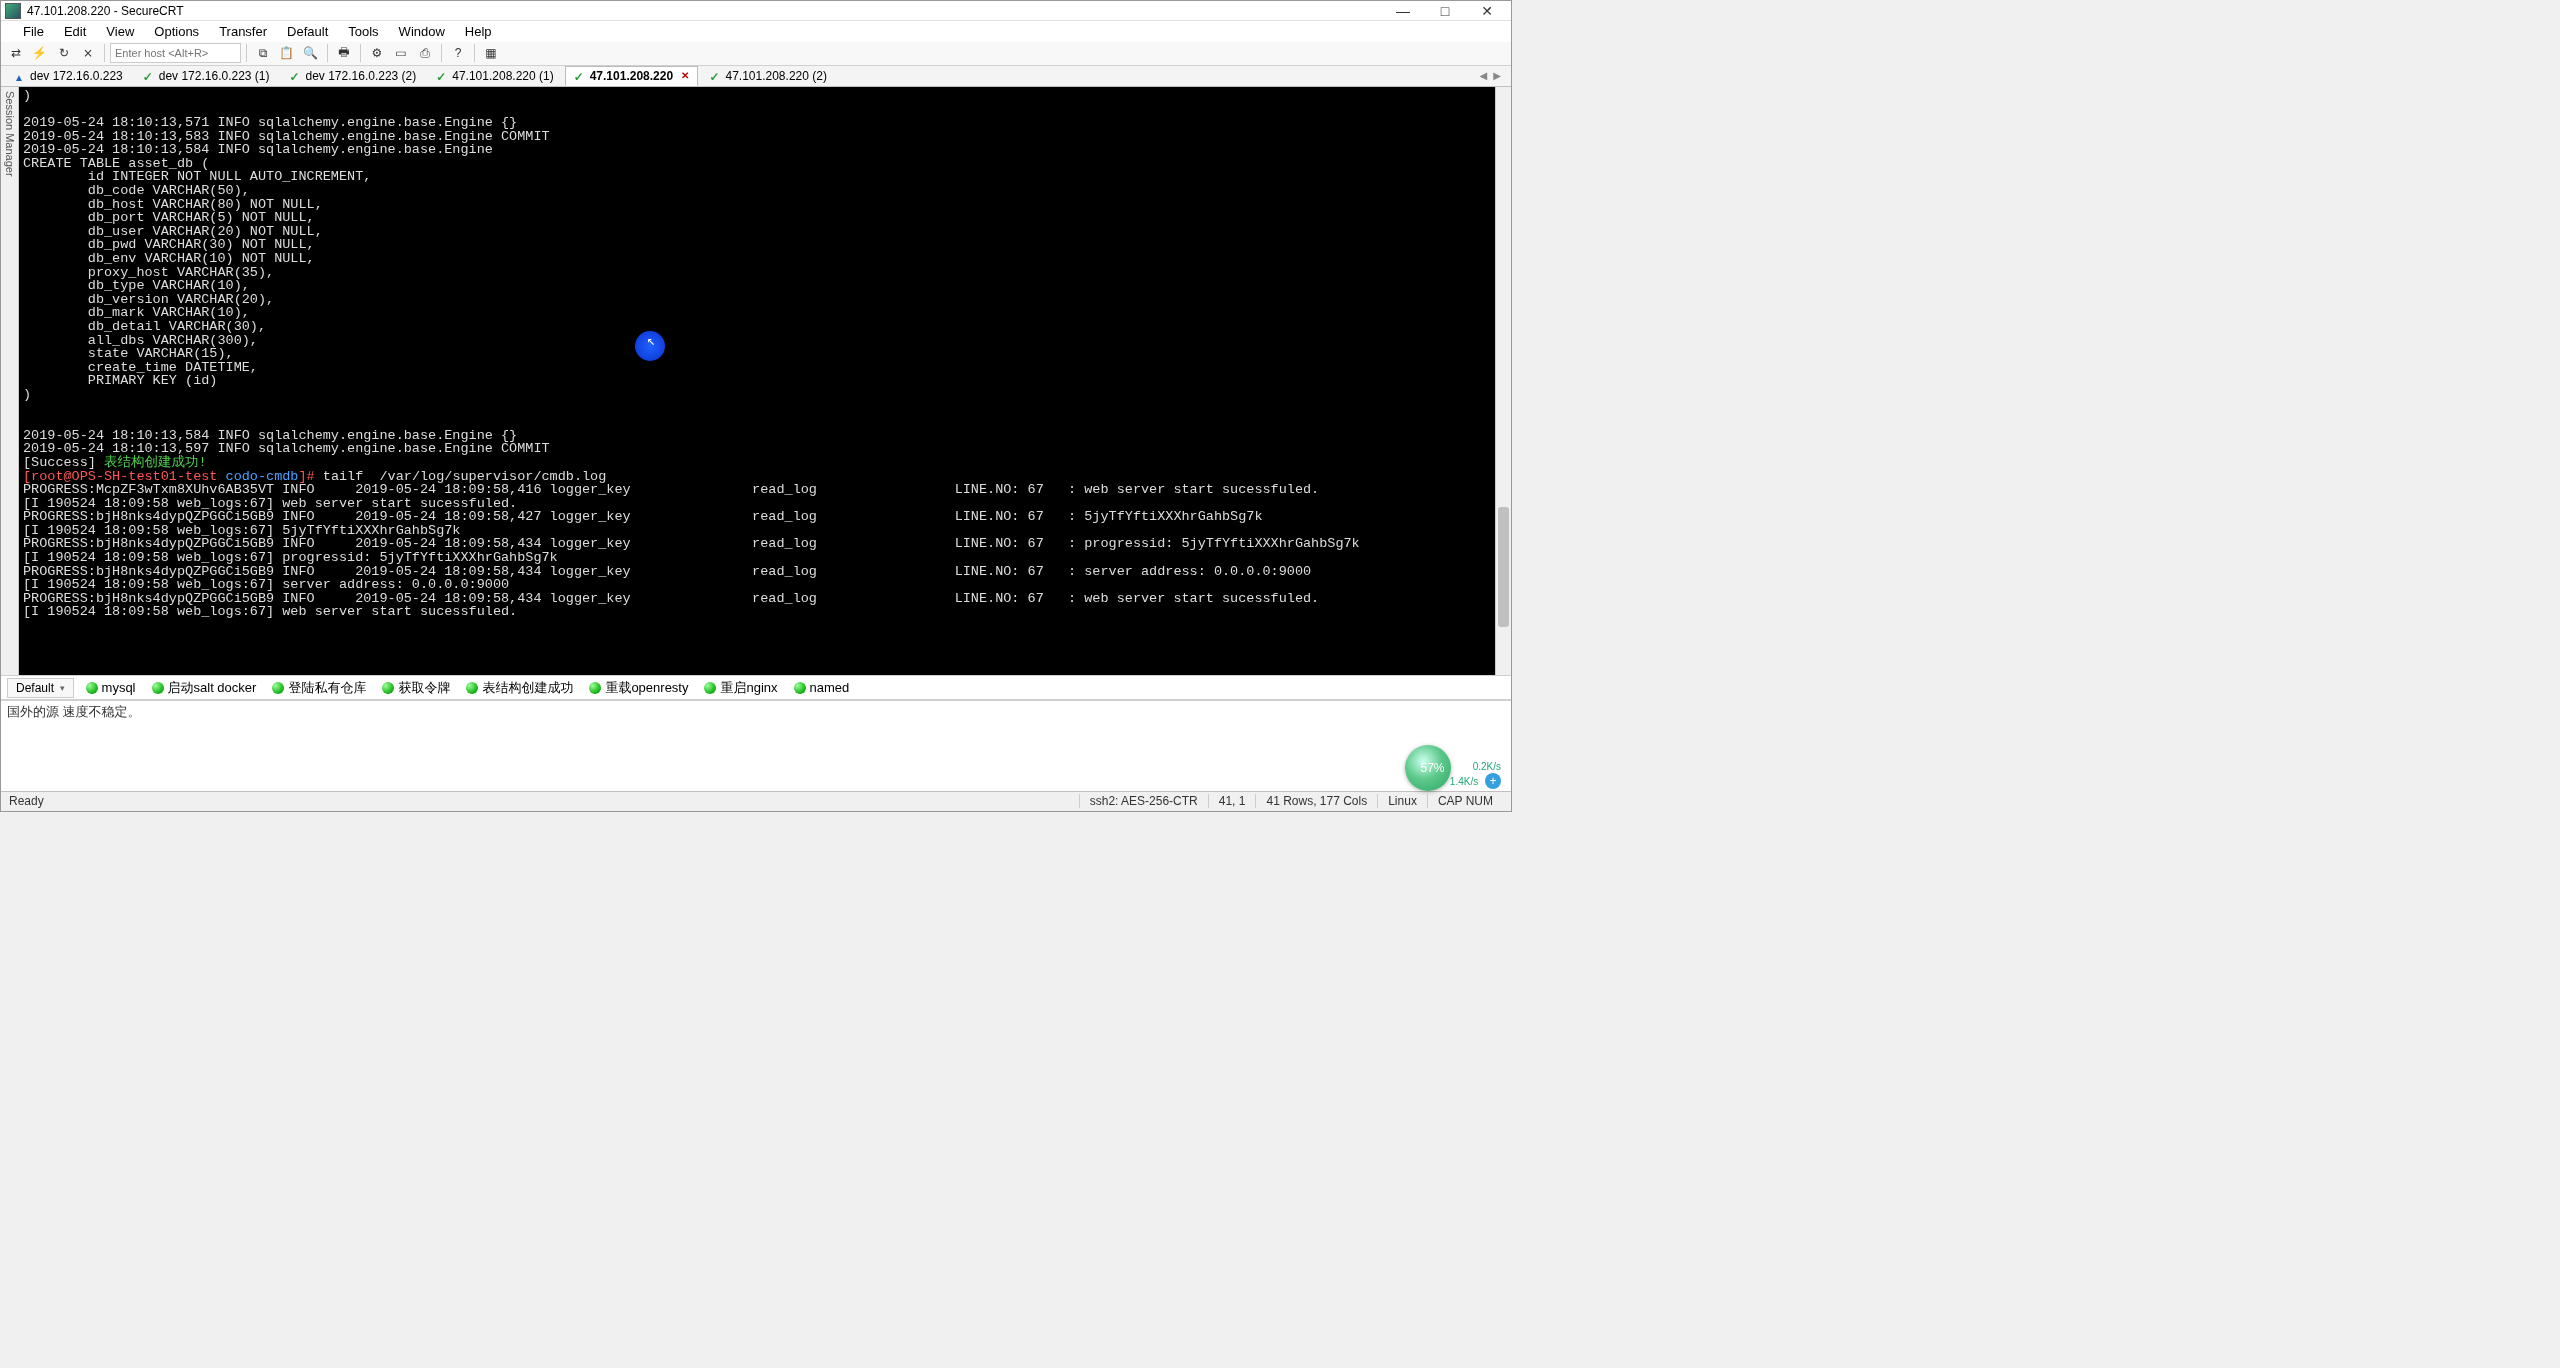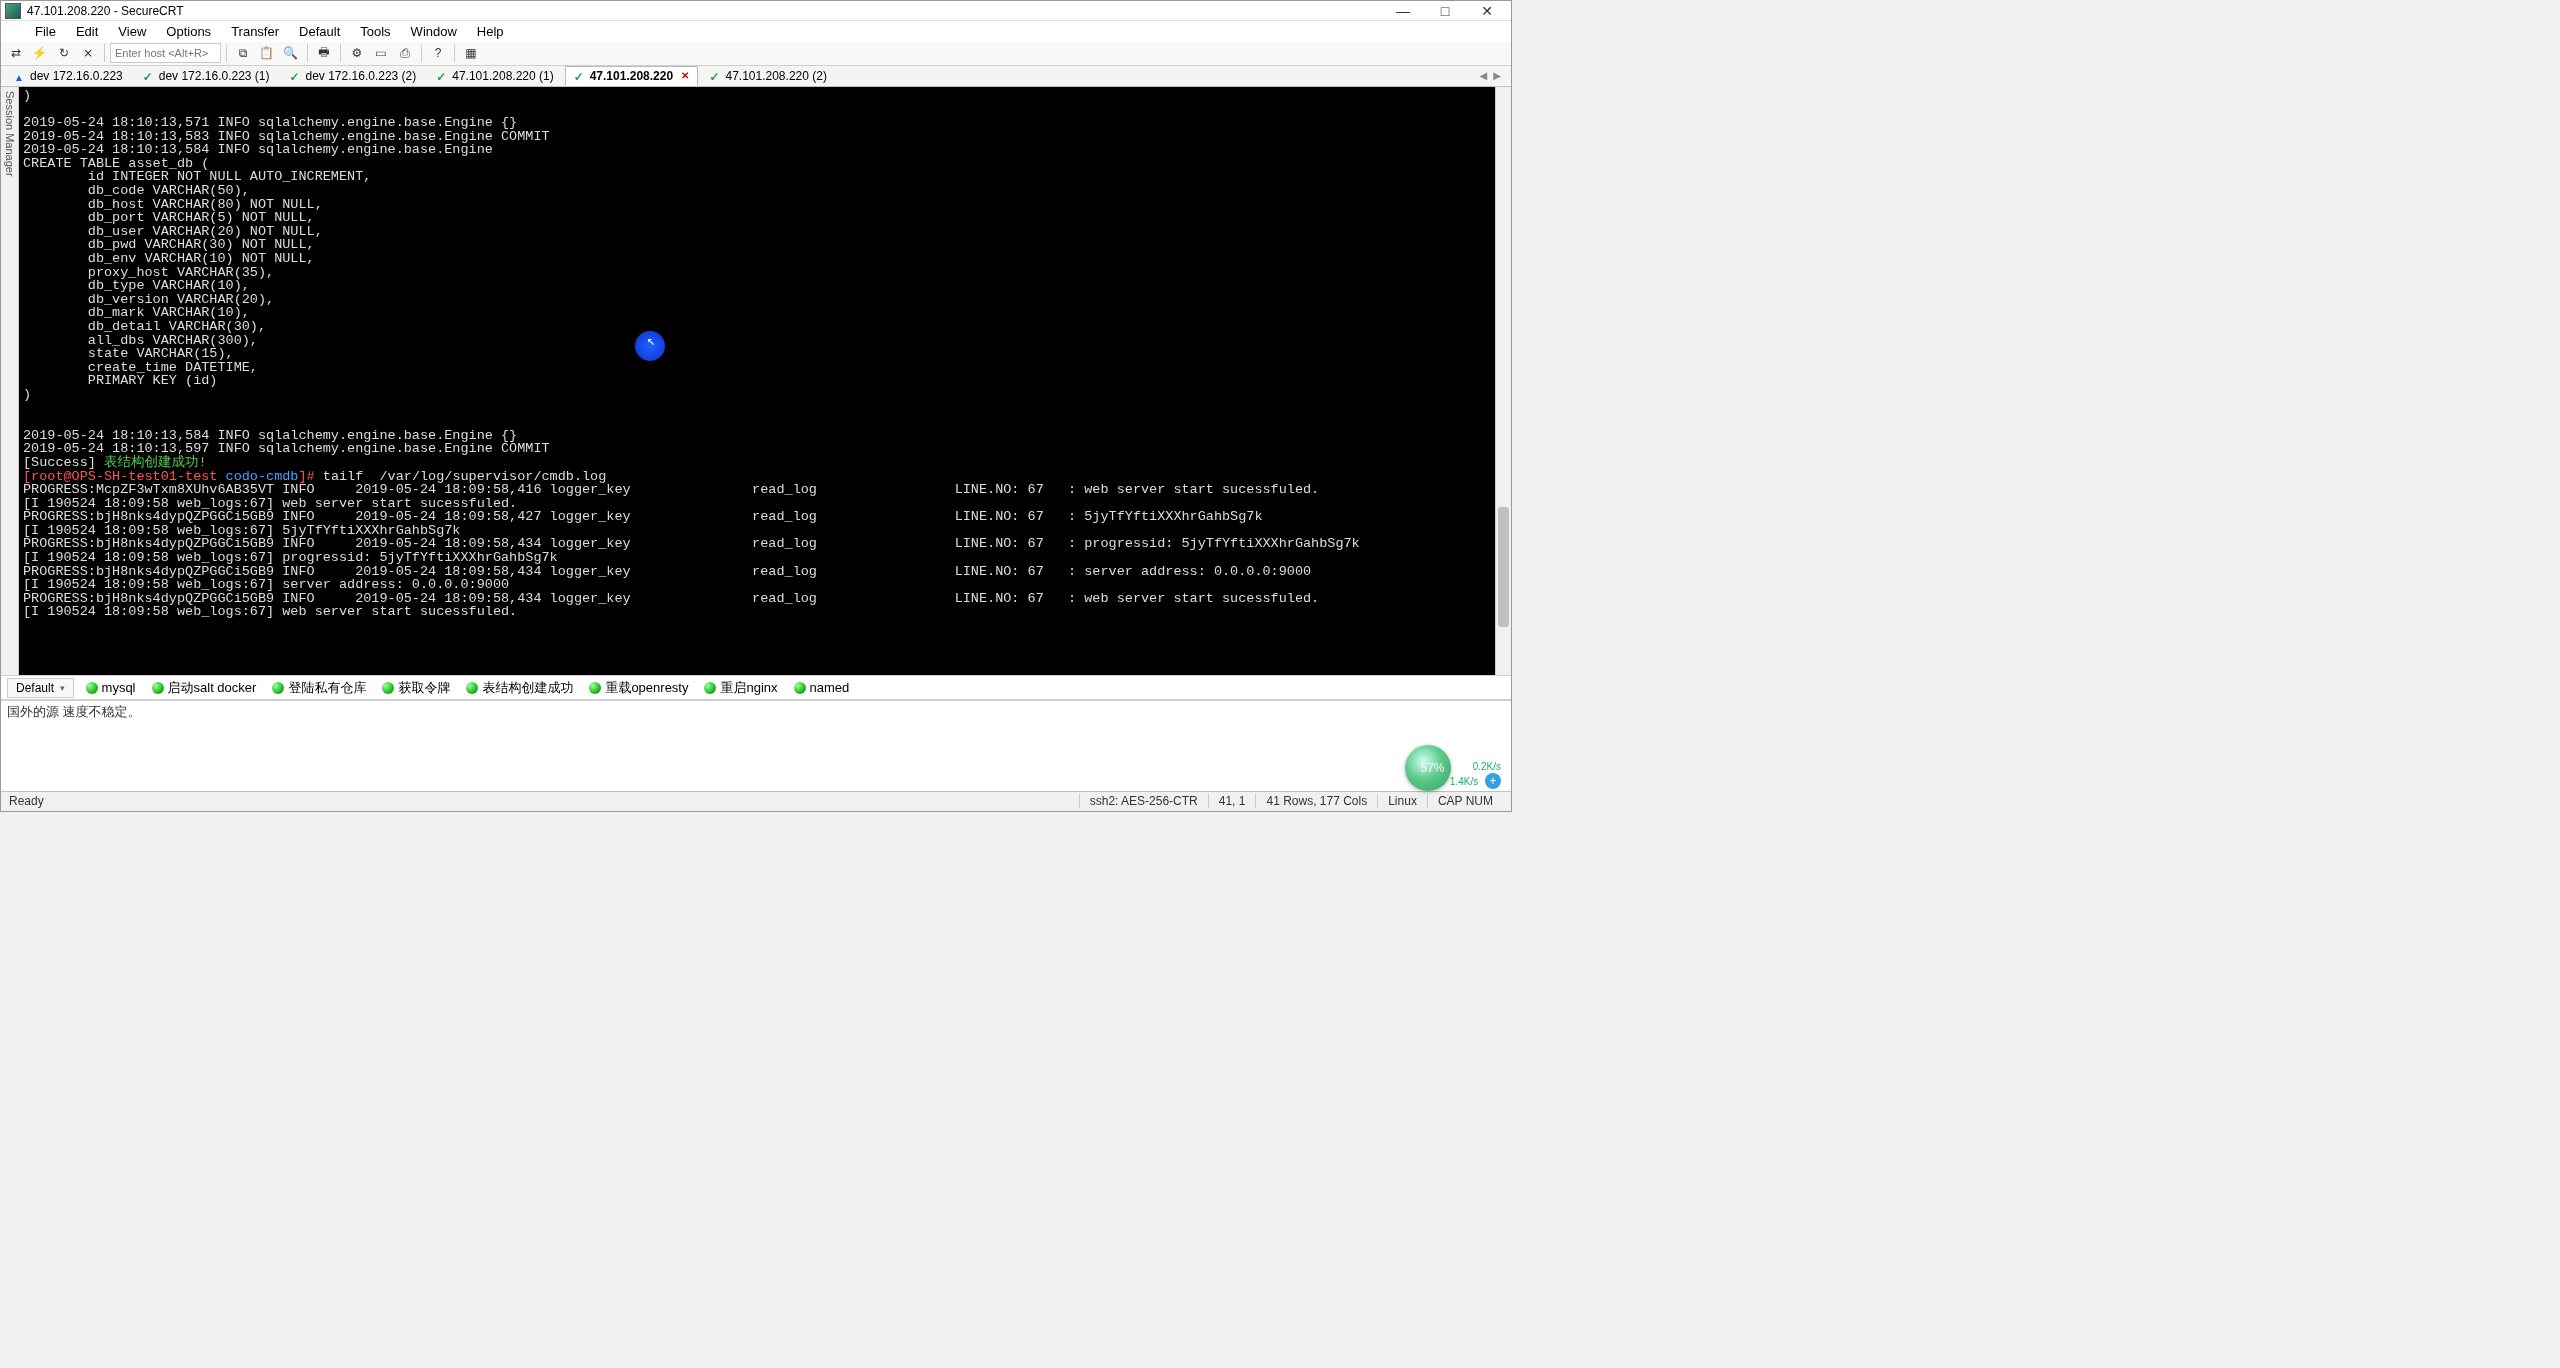--- a/index.html
+++ b/index.html
@@ -39,42 +39,41 @@
 .titlebar .title-text { flex: 1; color: #000; font-size: 12px; }
 .titlebar .win-controls { display: flex; gap: 18px; margin-right: 8px; }
 .titlebar .win-btn { width: 24px; text-align: center; color: #333; cursor: pointer; font-size: 14px; }
 .menubar {
   height: 22px;
   display: flex;
   align-items: center;
   padding: 0 14px;
   gap: 4px;
   background: #fff;
-  margin-left: 12px;
 }
 .menubar .menu-item { padding: 2px 8px; cursor: pointer; font-size: 13px; color: #000; }
 .toolbar {
   height: 26px;
   display: flex;
   align-items: center;
   padding: 0 4px;
   gap: 2px;
   background: #f8f8f8;
   border-bottom: 1px solid #d0d0d0;
 }
 .toolbar .tb-btn {
   width: 22px; height: 22px;
   display: flex; align-items: center; justify-content: center;
   cursor: pointer;
   color: #333;
   border-radius: 2px;
 }
 .toolbar .sep { width: 1px; height: 18px; background: #ccc; margin: 0 3px; }
 .toolbar .host-input {
-  width: 111px; height: 20px;
+  width: 131px; height: 20px;
   border: 1px solid #ccc;
   padding: 0 4px;
   font-size: 11px;
   color: #888;
   background: #fff;
 }
 .tabbar {
   height: 22px;
   display: flex;
   align-items: center;

